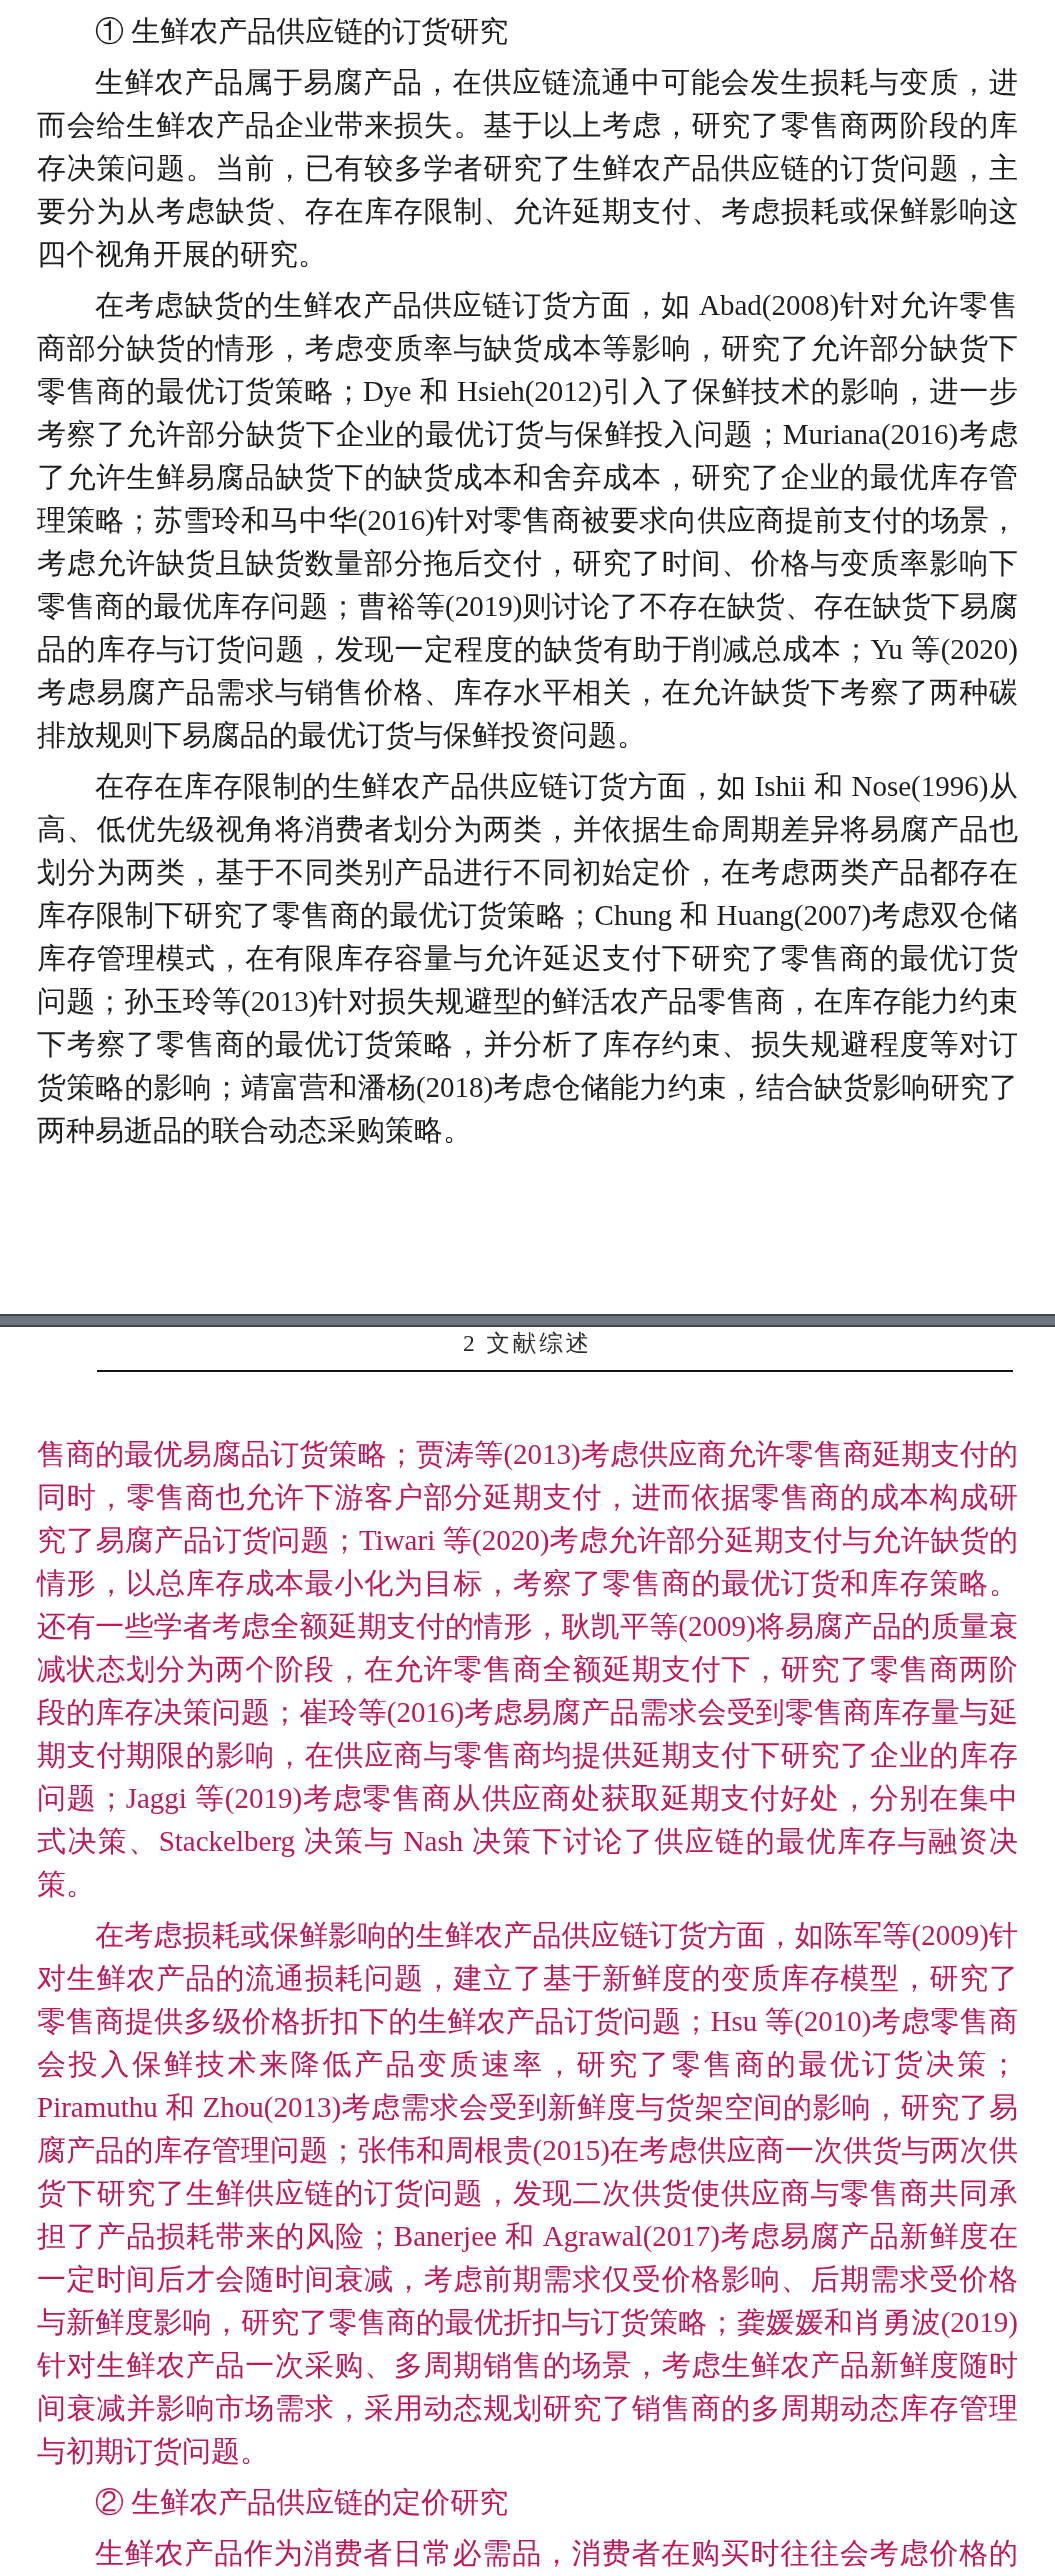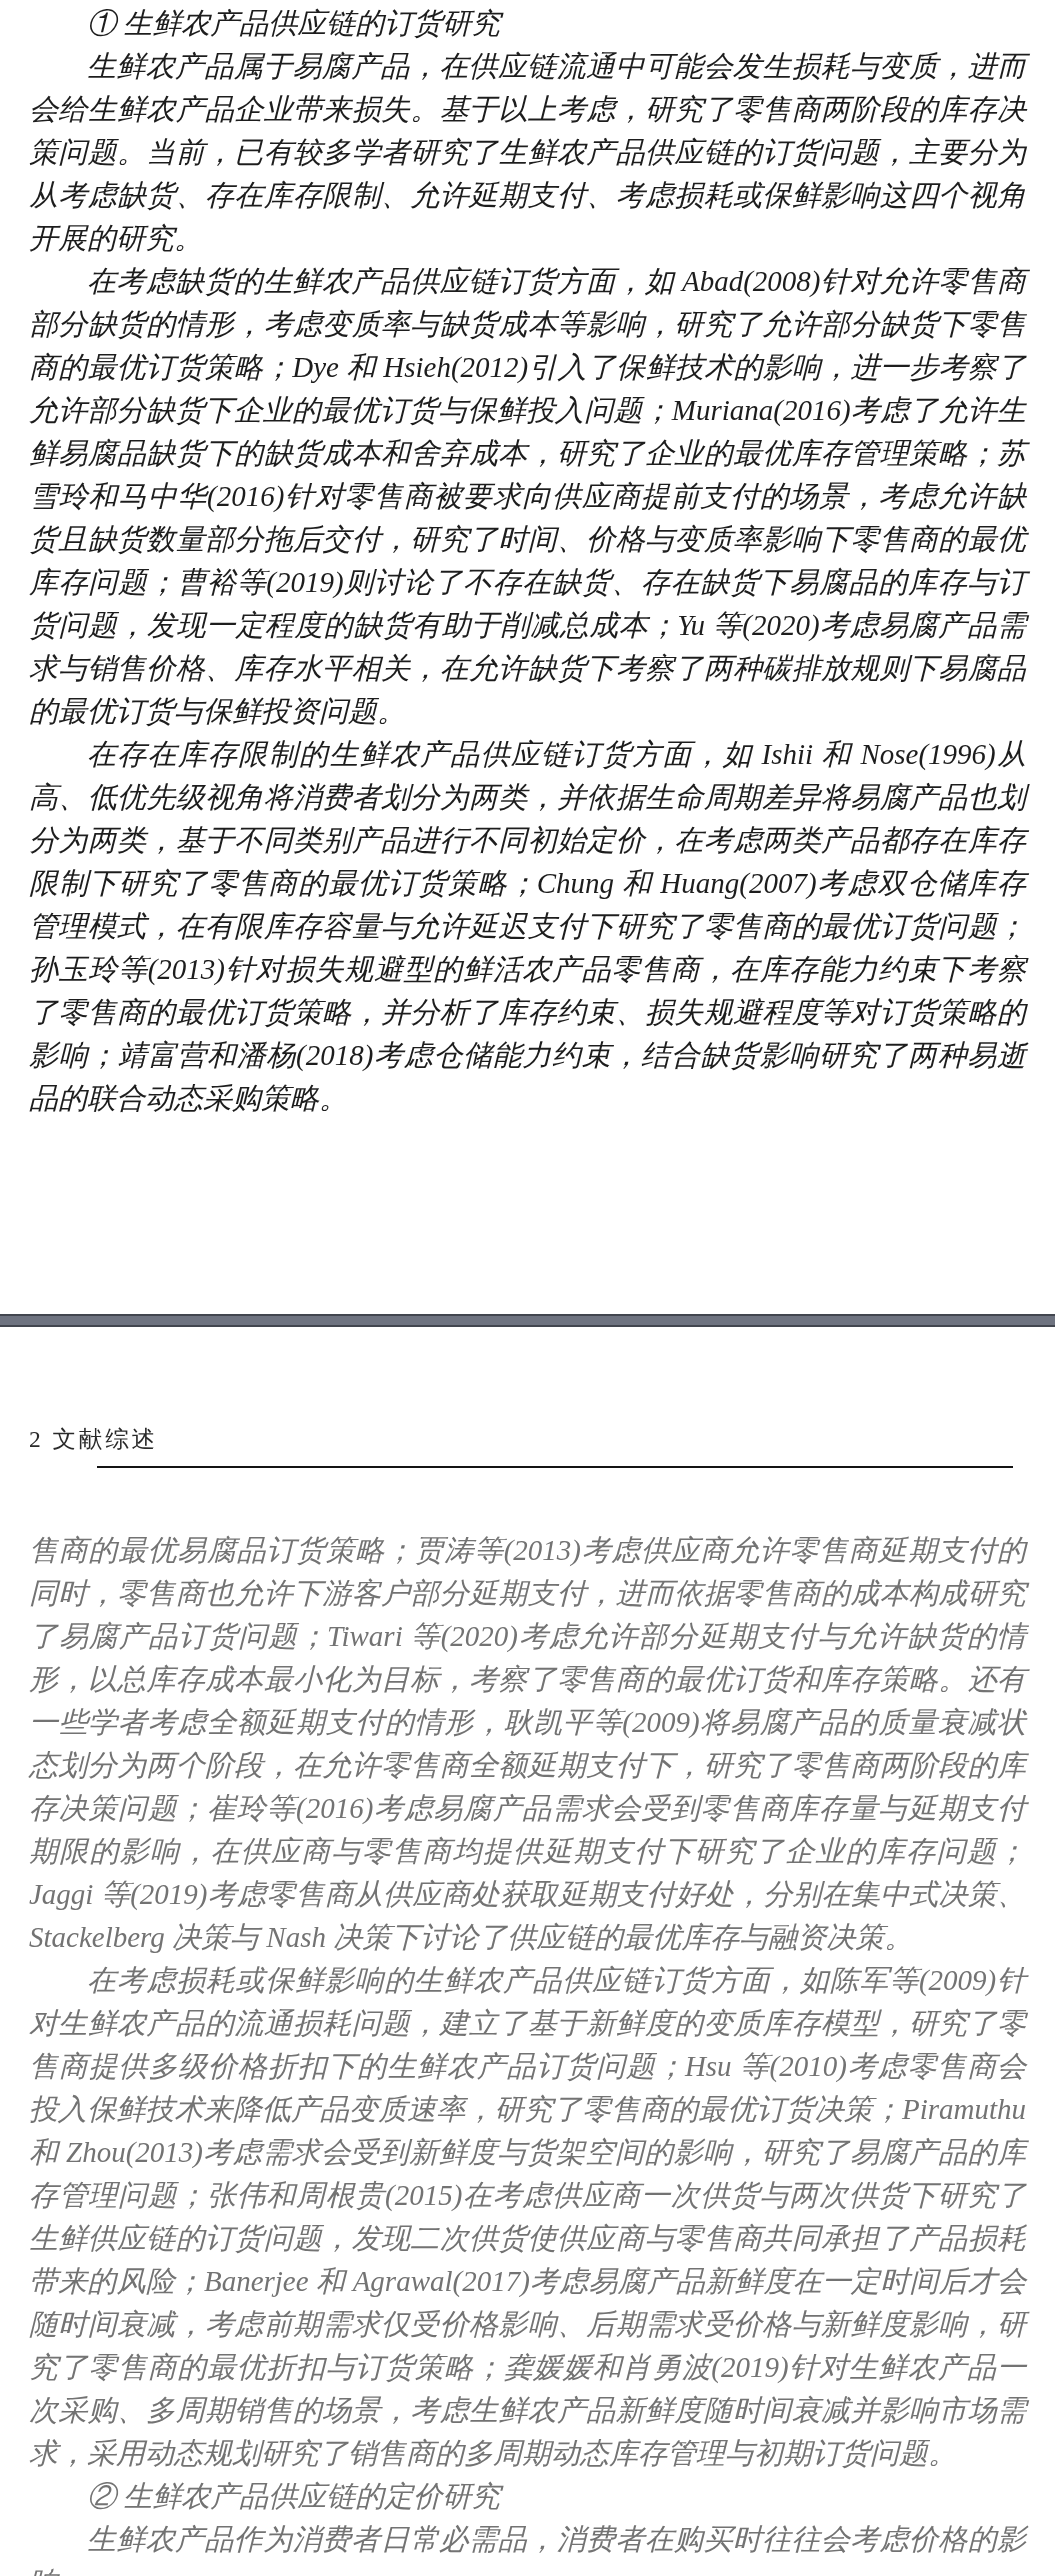--- a/index.html
+++ b/index.html
@@ -18,33 +18,32 @@
   .page-one {
     height: 1314px;
     padding: 2px 29px 0 29px;
   }
   .page-two {
     height: 1250px;
     padding: 0 29px;
   }
   .body-text p,
   .body-text h3 {
-    margin: 0;
+    margin: 8px;
     padding: 0;
     font-size: 29px;
     line-height: 43px;
     font-weight: normal;
     text-align: justify;
     text-justify: inter-ideograph;
     color: #1d1d1d;
-    font-style: italic;
   }
   .page-two .body-text p,
   .page-two .body-text h3 {
-    color: #737373;
+    color: #be185d;
   }
   .indent {
     text-indent: 2em;
   }
   .page-number {
     position: absolute;
     bottom: 86px;
     left: 0;
     right: 0;
     text-align: center;
@@ -53,22 +52,21 @@
   }
   .page-separator {
     height: 12.7px;
     box-sizing: border-box;
     background: #6e7380;
     border-top: 2px solid #42464f;
     border-bottom: 2px solid #42464f;
   }
   .chapter-header {
     margin: 0;
-    padding-top: 96px;
-    text-align: left;
+    text-align: center;
     font-size: 23.5px;
     font-weight: normal;
     letter-spacing: 2.9px;
     color: #2a2a2a;
   }
   .header-rule {
     border: none;
     border-top: 2.9px solid #141414;
     margin: 11.7px 12.7px 0 68px;
   }

